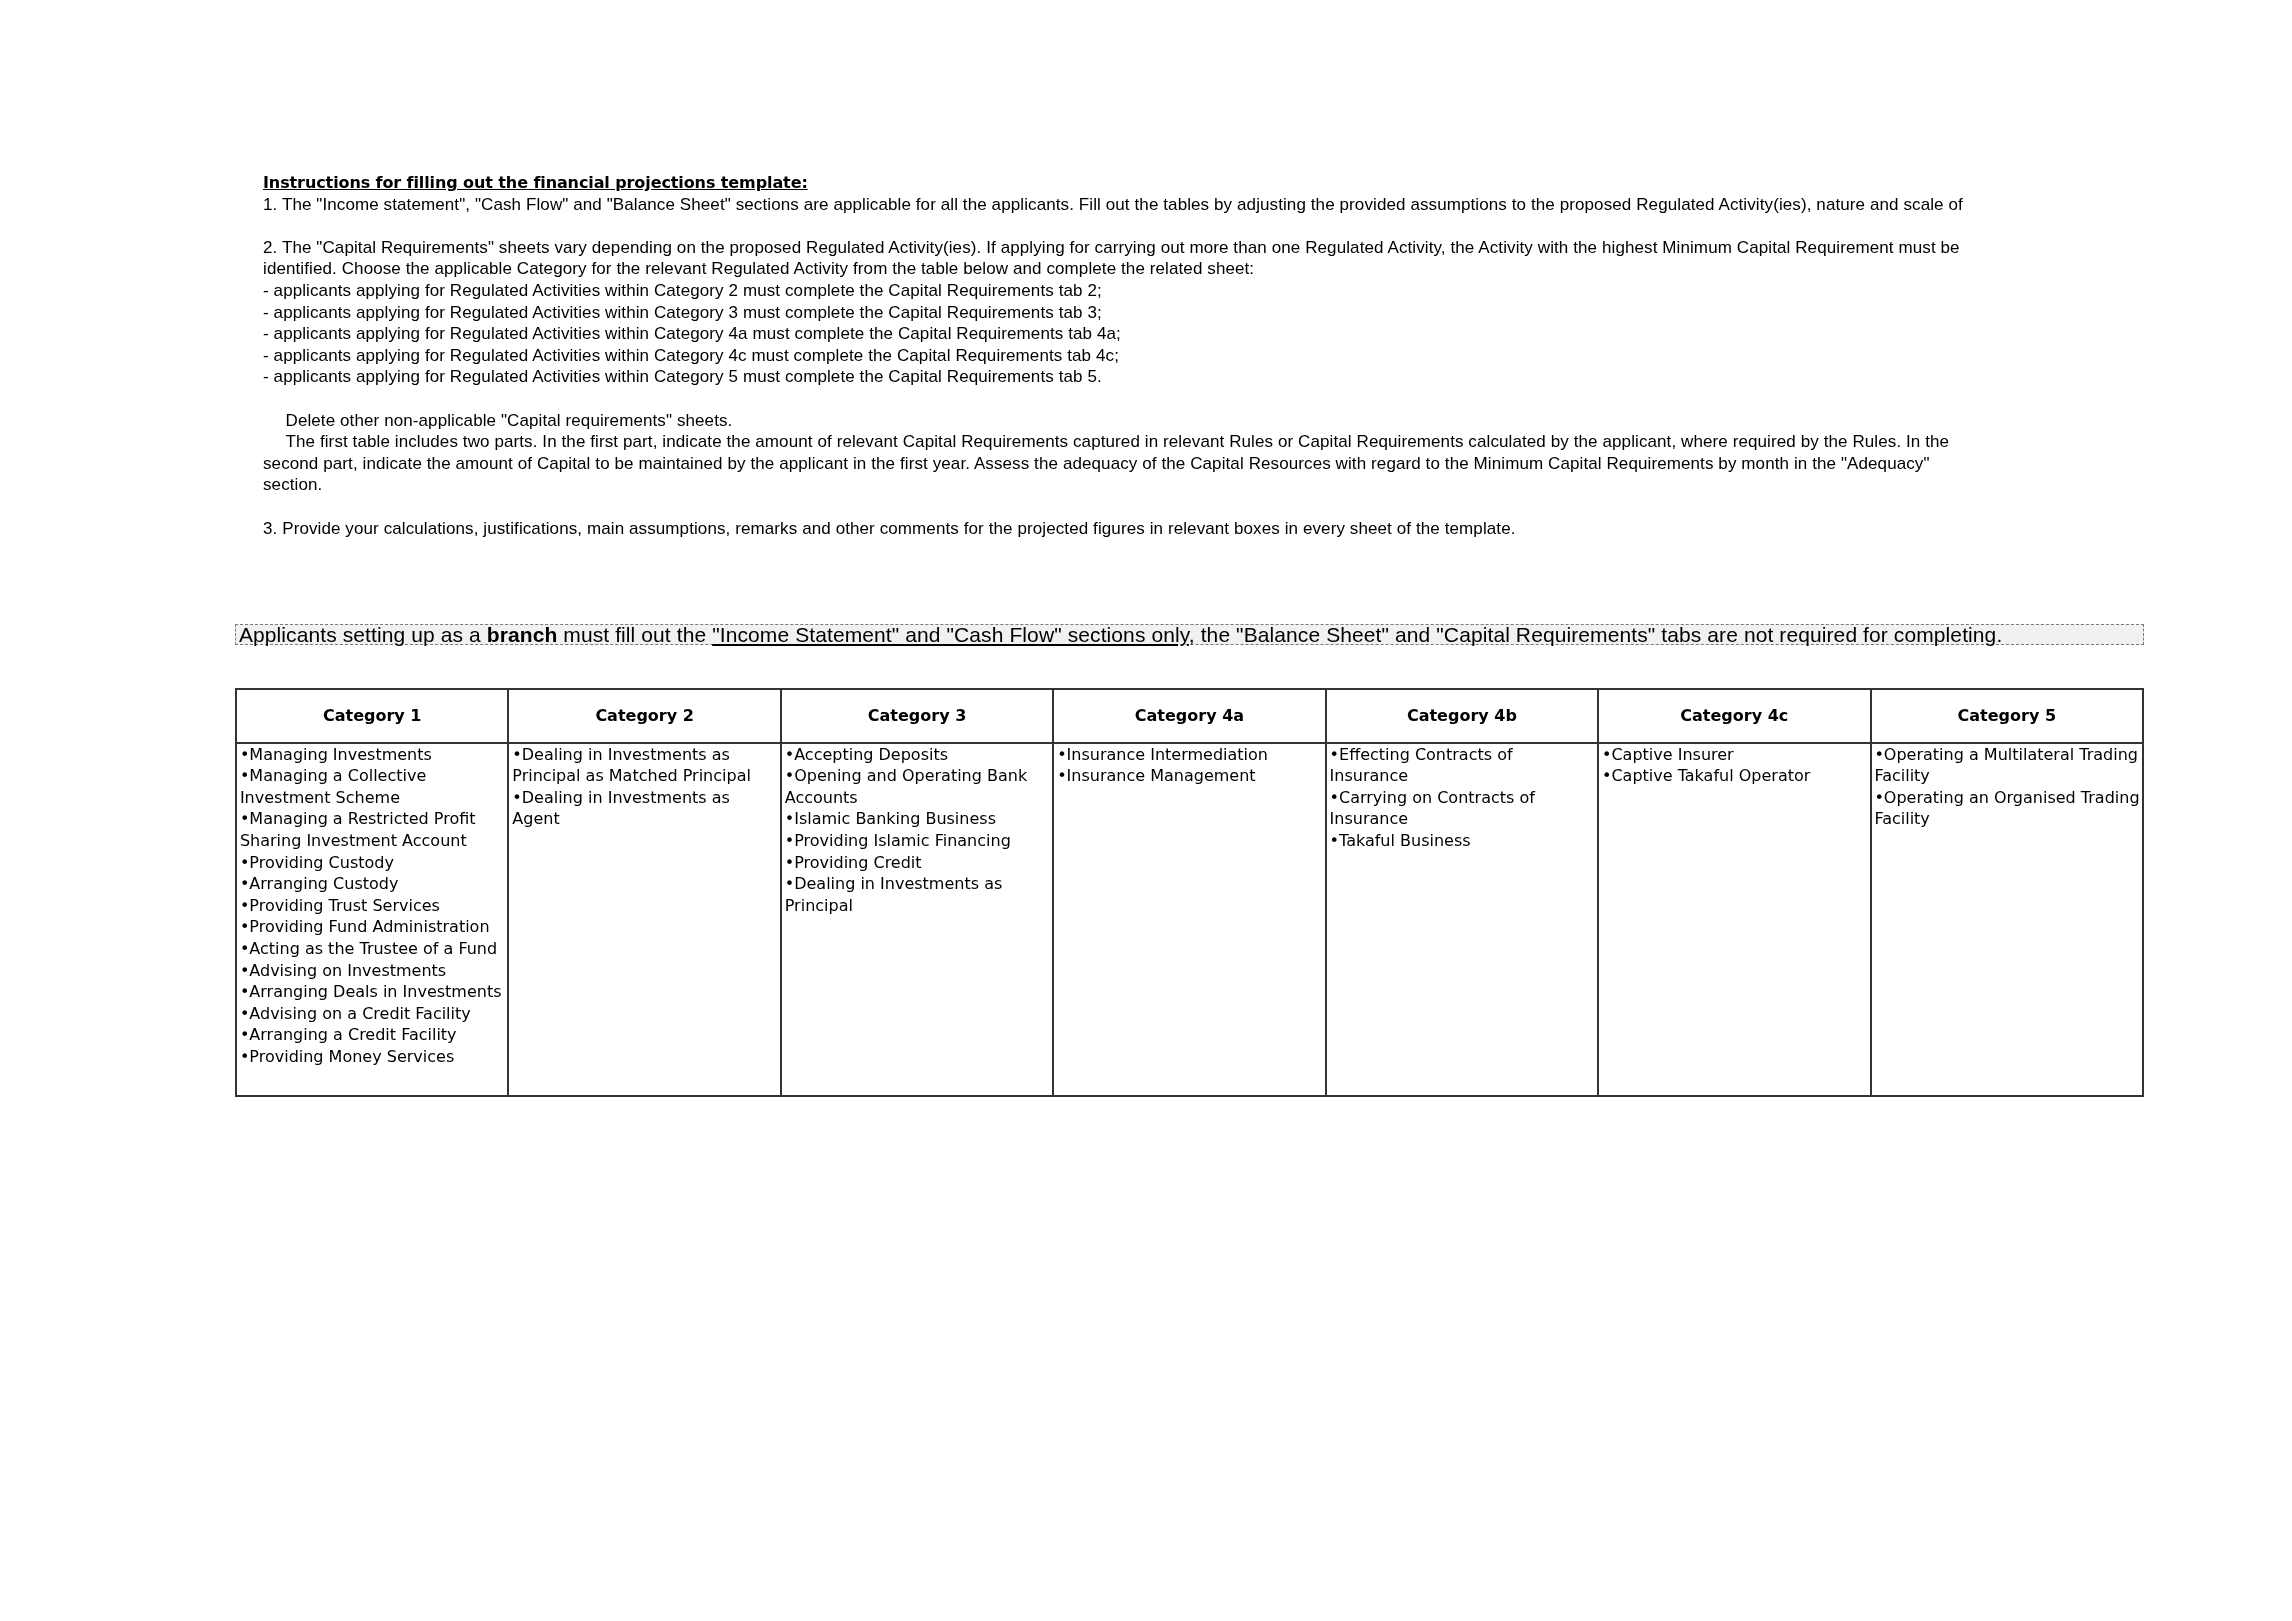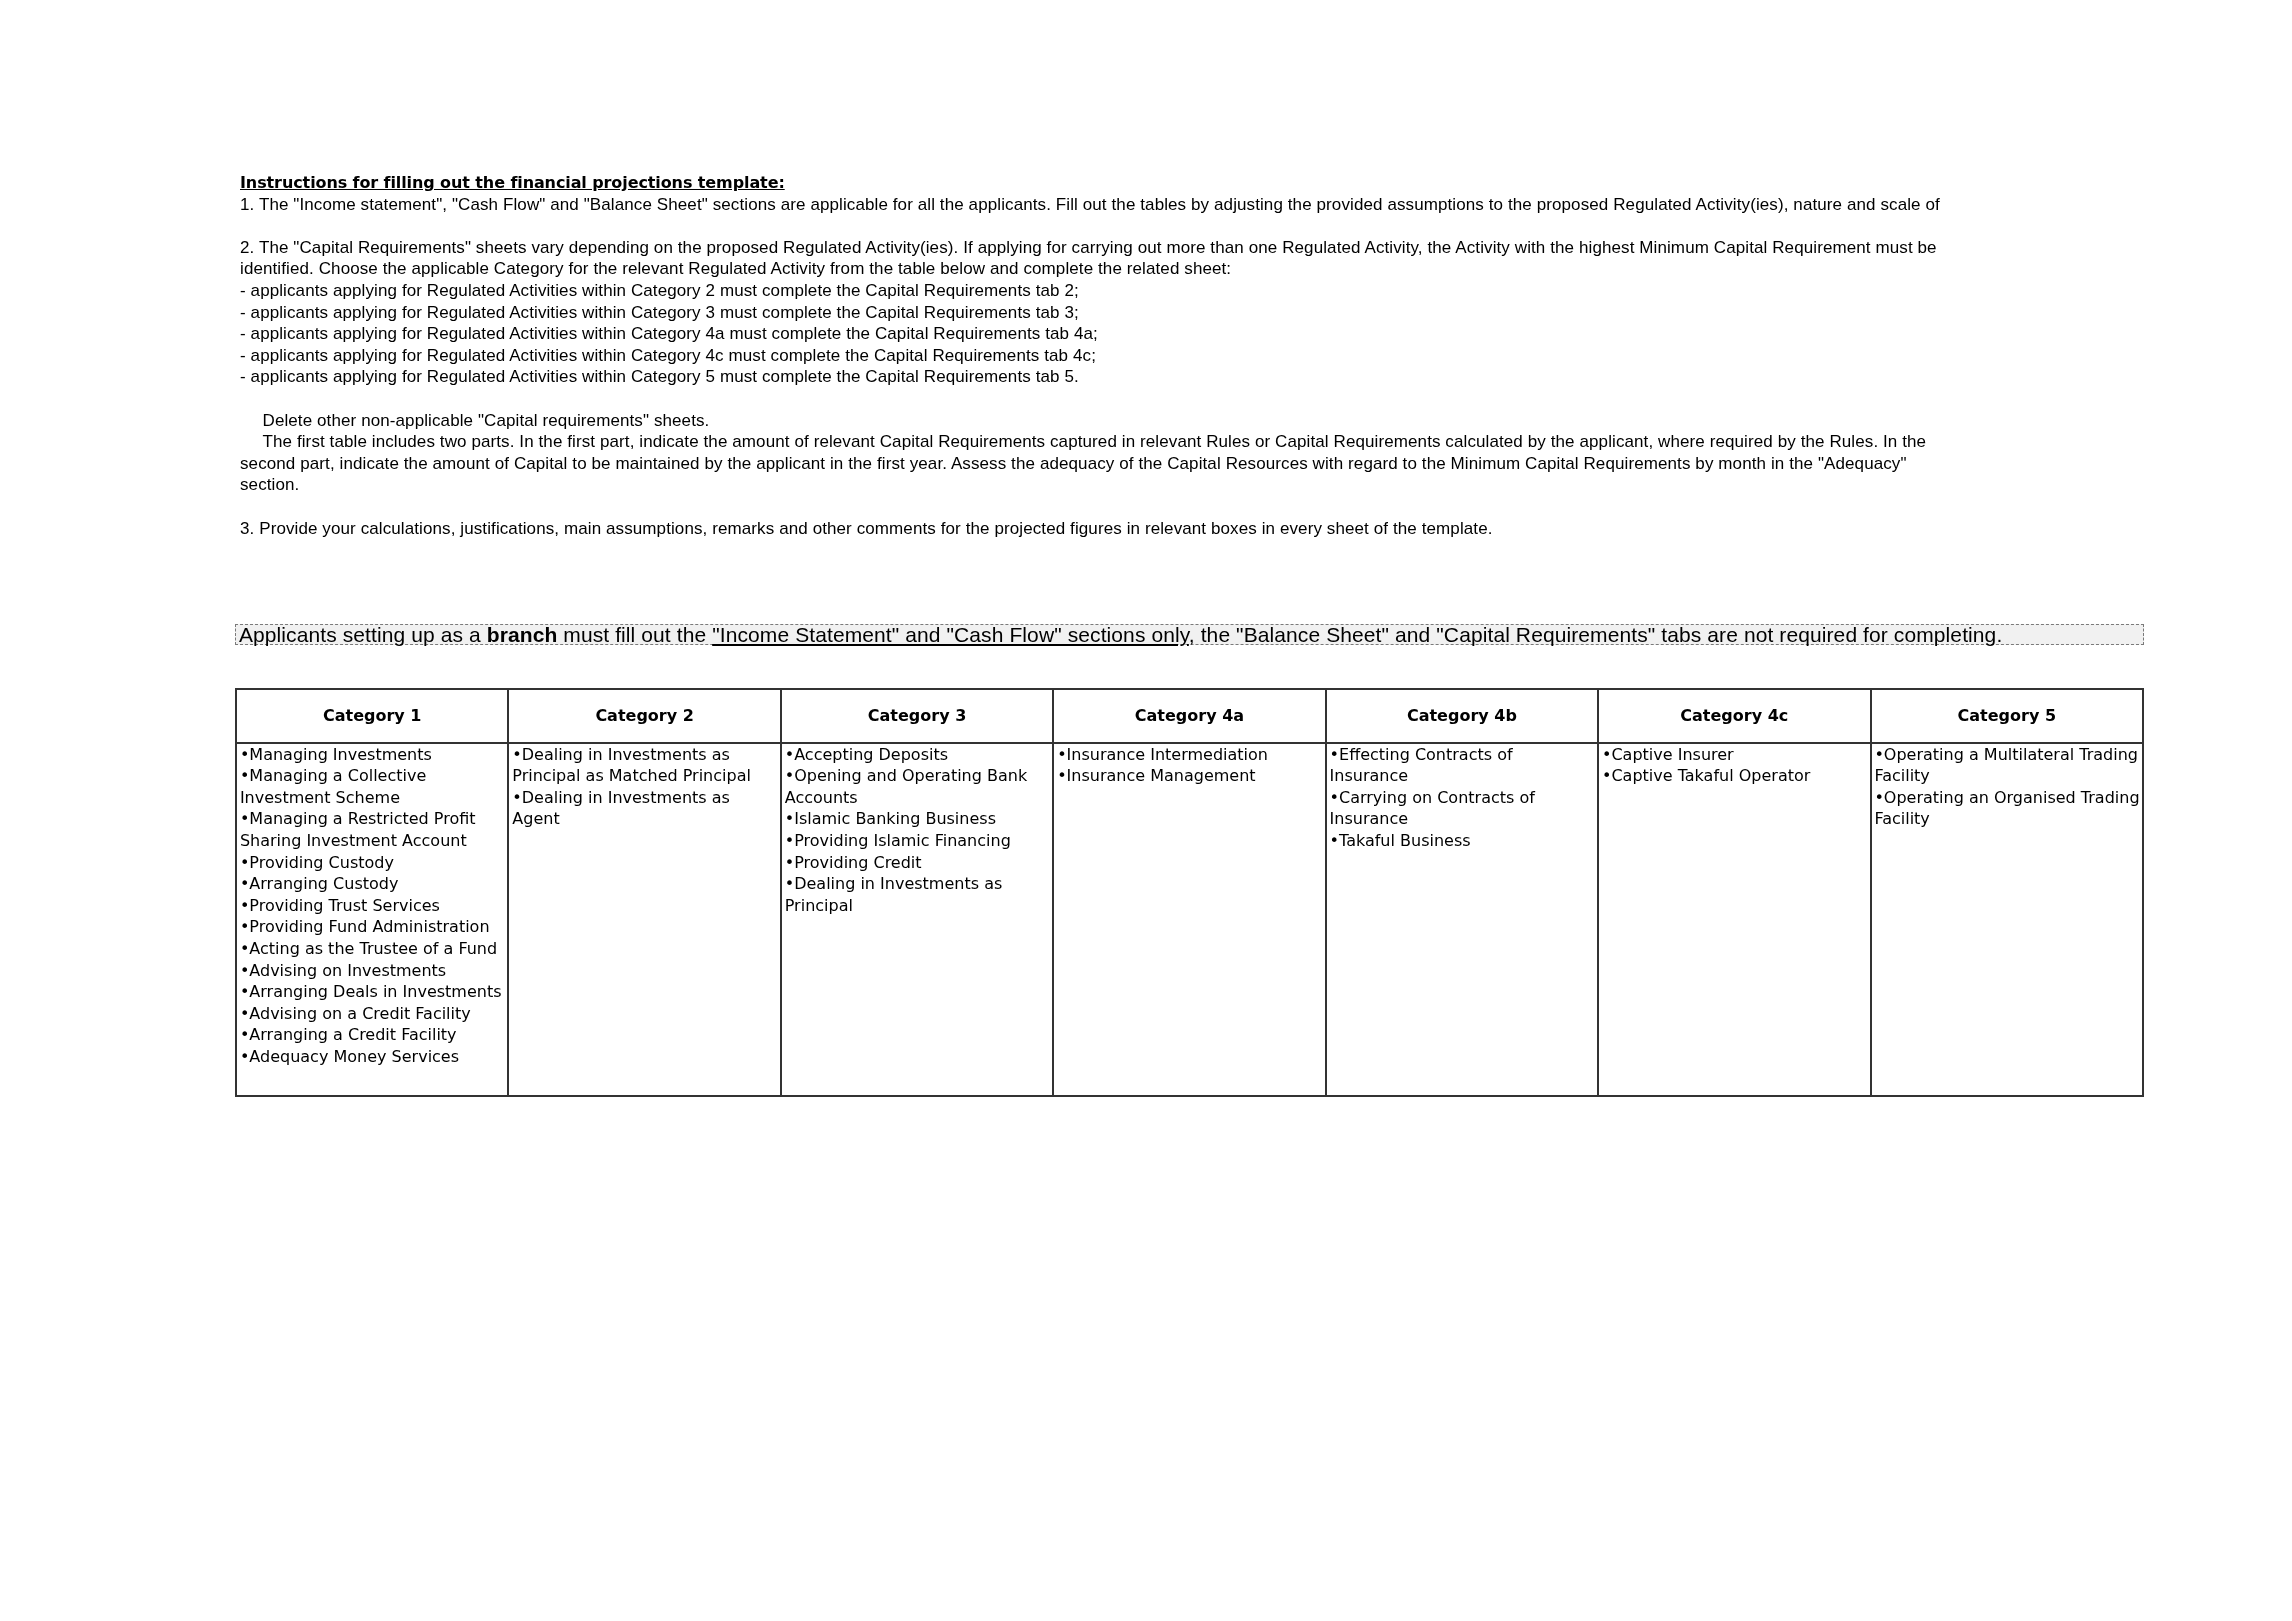--- a/index.html
+++ b/index.html
@@ -28,20 +28,21 @@
       width: 1911px;
       font-family: "Liberation Sans", sans-serif;
       font-size: 17px;
       line-height: 21.6px;
       letter-spacing: 0.1px;
     }
     .line {
       display: block;
       white-space: pre;
       height: 21.6px;
+      margin-left: 23px;
     }
     .title {
       font-family: "DejaVu Sans", sans-serif;
       font-weight: bold;
       text-decoration: underline;
       font-size: 16px;
       letter-spacing: -0.1px;
     }
     .blank { height: 21.6px; display: block; }
     .indent { padding-left: 22.5px; }
@@ -152,21 +153,21 @@
           <span class="cat-item">Managing a Restricted Profit Sharing Investment Account</span>
           <span class="cat-item">Providing Custody</span>
           <span class="cat-item">Arranging Custody</span>
           <span class="cat-item">Providing Trust Services</span>
           <span class="cat-item">Providing Fund Administration</span>
           <span class="cat-item">Acting as the Trustee of a Fund</span>
           <span class="cat-item">Advising on Investments</span>
           <span class="cat-item">Arranging Deals in Investments</span>
           <span class="cat-item">Advising on a Credit Facility</span>
           <span class="cat-item">Arranging a Credit Facility</span>
-          <span class="cat-item">Adequacy Money Services</span>
+          <span class="cat-item">Providing Money Services</span>
         </td>
         <td>
           <span class="cat-item">Dealing in Investments as Principal as Matched Principal</span>
           <span class="cat-item">Dealing in Investments as Agent</span>
         </td>
         <td>
           <span class="cat-item">Accepting Deposits</span>
           <span class="cat-item">Opening and Operating Bank Accounts</span>
           <span class="cat-item">Islamic Banking Business</span>
           <span class="cat-item">Providing Islamic Financing</span>

